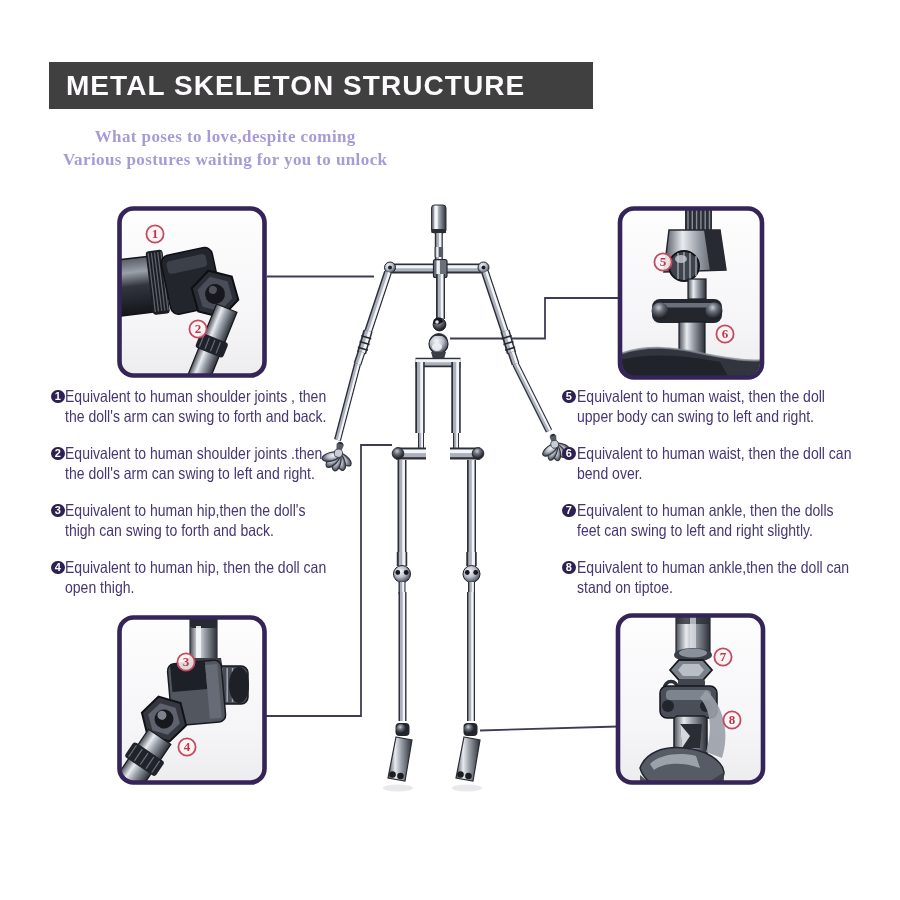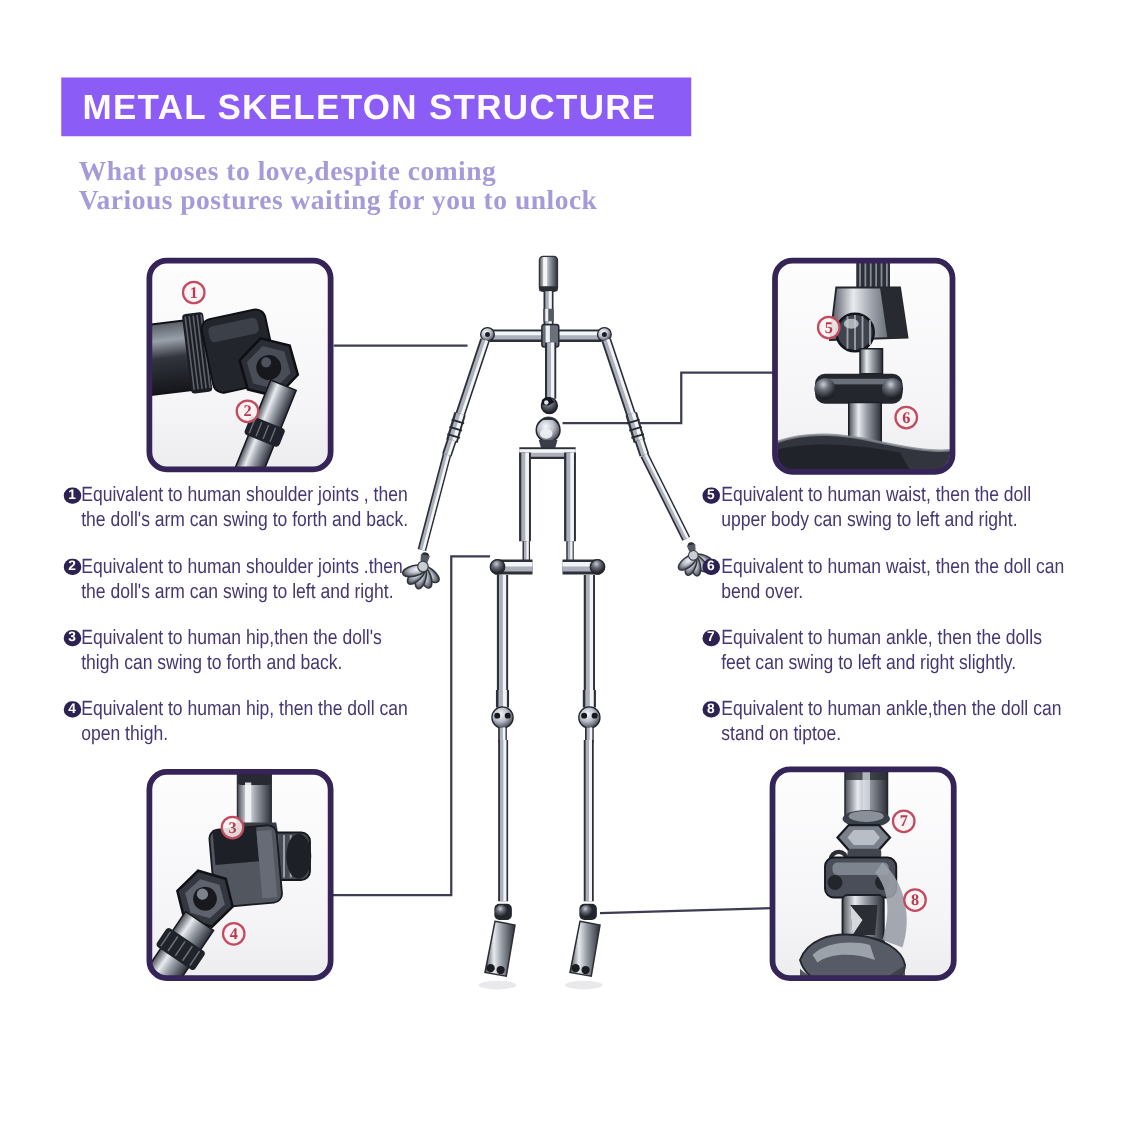--- a/index.html
+++ b/index.html
@@ -1,22 +1,22 @@
 <!DOCTYPE html>
 <html><head>
 <meta charset="utf-8">
 <style>
   html,body{margin:0;padding:0;}
   body{width:900px;height:900px;background:#ffffff;position:relative;overflow:hidden;
        font-family:"Liberation Sans", sans-serif;}
-  .banner{position:absolute;left:49px;top:62px;width:504px;height:47px;background:#8b5cf6;}
+  .banner{position:absolute;left:49px;top:62px;width:544px;height:47px;background:#404040;}
   .banner span{position:absolute;left:17px;top:8px;font-size:28px;font-weight:bold;
        color:#fdfbfd;letter-spacing:1.05px;white-space:nowrap;}
   .sub{position:absolute;left:63px;top:126px;color:#a79ad8;font-weight:bold;
-       font-family:"Liberation Serif", serif;font-size:22px;line-height:22.5px;letter-spacing:0.4px;}
+       font-family:"Liberation Serif", serif;font-size:17px;line-height:22.5px;letter-spacing:0.4px;text-align:center;}
   .item{position:absolute;font-size:16.5px;line-height:19.8px;color:#463672;
        padding-left:13.5px;white-space:nowrap;}
   .item .tx{display:inline-block;transform:scaleX(0.85);transform-origin:0 0;}
   .item .bu{position:absolute;left:0;top:2.5px;width:13.5px;height:13.5px;border-radius:50%;background:#2c2150;
        color:#ffffff;font-size:11px;font-weight:bold;text-align:center;line-height:13.5px;}
   .rt{padding-left:15px;}
   svg{position:absolute;left:0;top:0;}
 </style>
 </head>
 <body>

